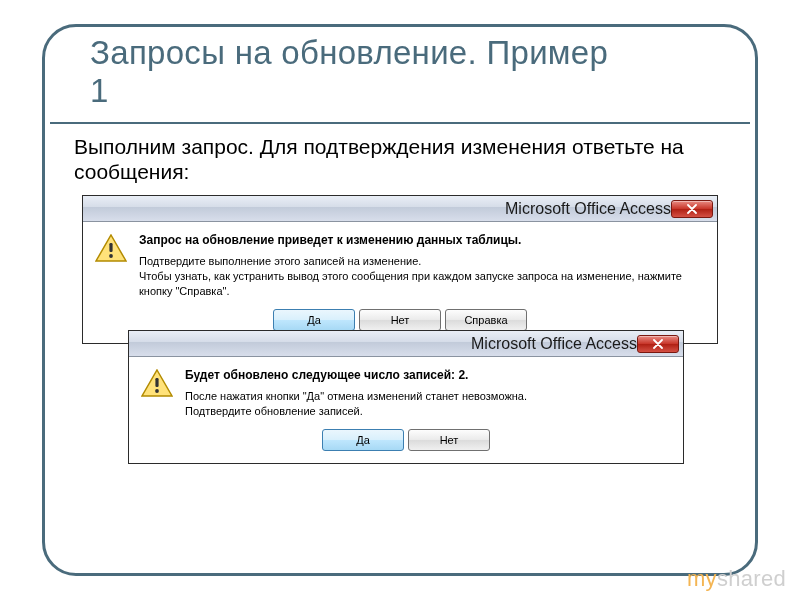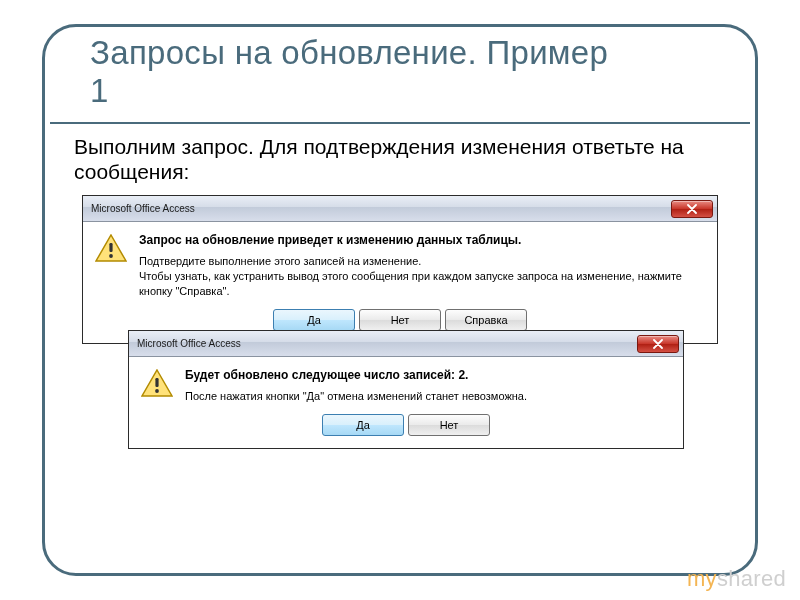--- a/index.html
+++ b/index.html
@@ -53,22 +53,23 @@
     font-family: Tahoma, Arial, sans-serif;
   }
   .dlg1 { left: 82px;  top: 195px; width: 636px; }
   .dlg2 { left: 128px; top: 330px; width: 556px; }
   .titlebar {
     display: flex; align-items: center;
     height: 26px;
     padding: 0 4px 0 8px;
     background: linear-gradient(#e9eef6 0%, #d5dce8 45%, #c2cbda 46%, #d8deeb 100%);
     border-bottom: 1px solid #8a93a0;
-    font-size: 10px;
+    font-size: 16px;
     color: #1a1a1a;
+    text-align: right;
   }
   .titlebar .title { flex: 1; }
   .close-btn {
     width: 42px; height: 18px;
     border-radius: 3px;
     background: linear-gradient(#e98b83, #c8372b 48%, #b02014 52%, #d45044);
     border: 1px solid #7a1810;
     display: flex; align-items: center; justify-content: center;
     box-shadow: inset 0 1px 0 rgba(255,255,255,0.4);
   }
@@ -171,20 +172,21 @@
       <div class="icon-cell">
         <svg class="warn-icon" viewBox="0 0 32 28">
           <polygon points="16,1 31,27 1,27" fill="#ffe27a" stroke="#b38b00" stroke-width="1.5"></polygon>
           <rect x="14.4" y="9" width="3.2" height="9" rx="1.2" fill="#333"></rect>
           <circle cx="16" cy="22" r="1.9" fill="#333"></circle>
         </svg>
       </div>
       <div class="msg-cell">
         <div class="msg-bold">Будет обновлено следующее число записей: 2.</div>
         <div>После нажатия кнопки "Да" отмена изменений станет невозможна.</div>
+        <div>Подтвердите обновление записей.</div>
       </div>
     </div>
     <div class="btn-row">
       <div class="btn default">Да</div>
       <div class="btn">Нет</div>
     </div>
   </div>
 
   <div class="watermark">
     <span class="accent">my</span><span>shared</span>

